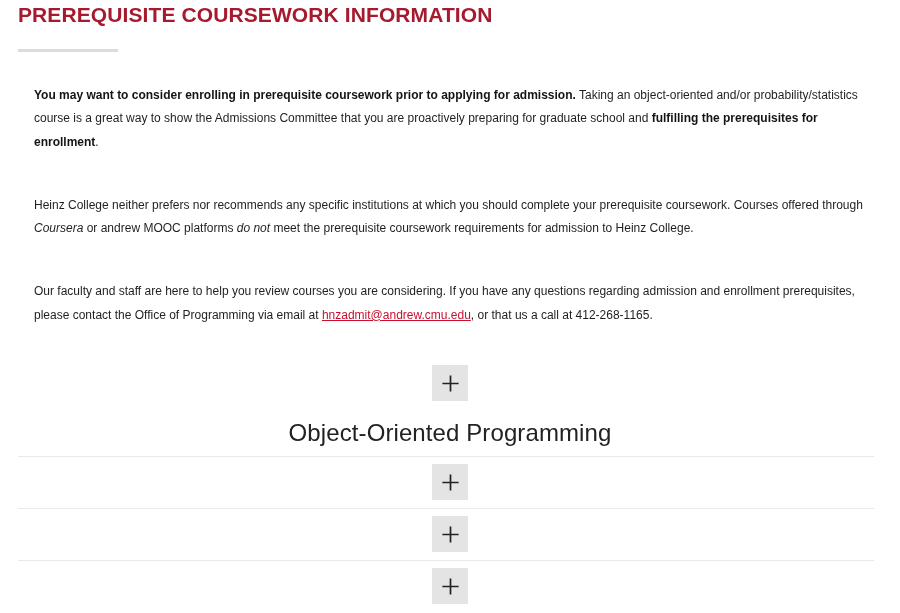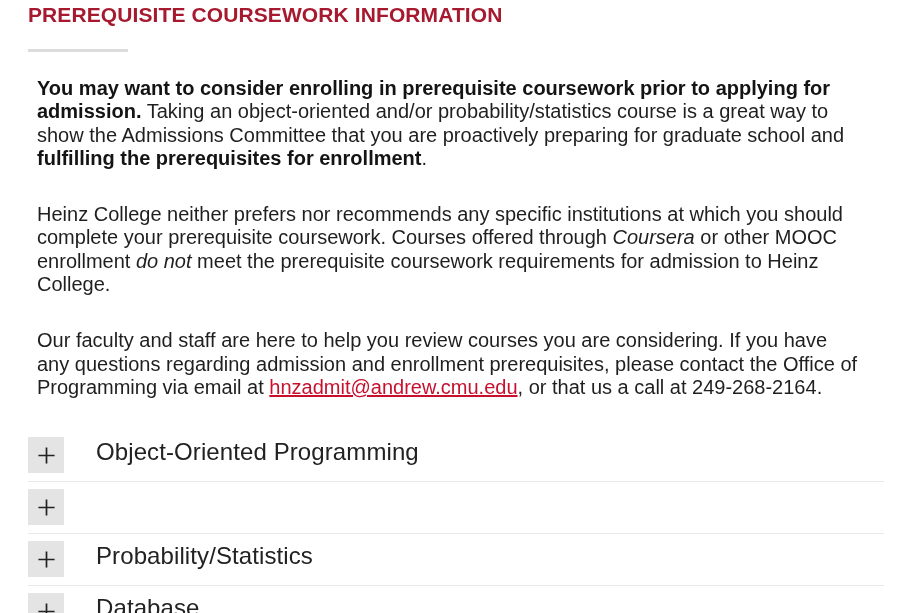--- a/index.html
+++ b/index.html
@@ -14,21 +14,21 @@
     font-family: "Liberation Sans", "DejaVu Sans", sans-serif;
     color: #1a1a1a;
     -webkit-font-smoothing: antialiased;
   }
 
   .page {
     position: relative;
     width: 900px;
     height: 447px;
     box-sizing: border-box;
-    padding: 0 28px;
+    padding: 0 18px;
   }
 
   
   .section-title {
     margin: 0;
     padding-top: 2px;
     font-size: 21px;
     line-height: 26px;
     font-weight: 700;
     letter-spacing: 0.1px;
@@ -38,23 +38,23 @@
   .title-rule {
     width: 100px;
     height: 3px;
     background: #dcdcdc;
     margin: 21px 0 0 0;
     border: 0;
   }
 
   
   .body-copy {
-    margin: 9px;
+    margin: 16px;
     padding-top: 16px;
-    font-size: 20px;
+    font-size: 12px;
     line-height: 23.3px;
     color: #1f1f1f;
     max-width: 858px;
   }
   .body-copy + .body-copy {
     padding-top: 24px;
   }
   .body-copy b { font-weight: 700; color: #141414; }
   .body-copy i { }
 
@@ -65,25 +65,26 @@
 
   
   .accordion {
     margin-top: 31px;
   }
   .accordion-item {
     position: relative;
   }
   .accordion-header {
     display: flex;
-    align-items: flex-start;
-    gap: 32px;
+    align-items: center;
+    gap: 17px;
     padding: 7px 0 8px 0;
     cursor: pointer;
     user-select: none;
+    flex-direction: column;
   }
   .plus-box {
     flex: 0 0 auto;
     width: 36px;
     height: 36px;
     background: #e4e4e4;
     display: flex;
     align-items: center;
     justify-content: center;
   }
@@ -110,25 +111,25 @@
 
   <h2 class="section-title">PREREQUISITE COURSEWORK INFORMATION</h2>
 
   <hr class="title-rule">
 
   <p class="body-copy">
     <b>You may want to consider enrolling in prerequisite coursework prior to applying for admission.</b><span> Taking an object-oriented and/or probability/statistics course is a great way to show the Admissions Committee that you are proactively preparing for graduate school and </span><b>fulfilling the prerequisites for enrollment</b><span>.</span>
   </p>
 
   <p class="body-copy">
-    <span>Heinz College neither prefers nor recommends any specific institutions at which you should complete your prerequisite coursework. Courses offered through </span><i>Coursera</i><span> or other MOOC enrollment </span><i>do not</i><span> meet the prerequisite coursework requirements for admission to Heinz College.</span>
+    <span>Heinz College neither prefers nor recommends any specific institutions at which you should complete your prerequisite coursework. Courses offered through </span><i>Coursera</i><span> or andrew MOOC platforms </span><i>do not</i><span> meet the prerequisite coursework requirements for admission to Heinz College.</span>
   </p>
 
   <p class="body-copy">
-    <span>Our faculty and staff are here to help you review courses you are considering. If you have any questions regarding admission and enrollment prerequisites, please contact the Office of Programming via email at </span><a class="email-link" href="#">hnzadmit@andrew.cmu.edu</a><span>, or that us a call at </span><span>249-268-2164</span><span>.</span>
+    <span>Our faculty and staff are here to help you review courses you are considering. If you have any questions regarding admission and enrollment prerequisites, please contact the Office of Programming via email at </span><a class="email-link" href="#">hnzadmit@andrew.cmu.edu</a><span>, or that us a call at </span><span>412-268-1165</span><span>.</span>
   </p>
 
   <div class="accordion">
 
     <div class="accordion-item">
       <div class="accordion-header">
         <span class="plus-box">
           <svg width="19" height="19" viewBox="0 0 19 19" aria-hidden="true">
             <path d="M9.5 1.4 V17.6 M1.4 9.5 H17.6" stroke="#222" stroke-width="1.7"></path>
           </svg>
@@ -149,21 +150,20 @@
       <div class="accordion-divider"></div>
     </div>
 
     <div class="accordion-item">
       <div class="accordion-header">
         <span class="plus-box">
           <svg width="19" height="19" viewBox="0 0 19 19" aria-hidden="true">
             <path d="M9.5 1.4 V17.6 M1.4 9.5 H17.6" stroke="#222" stroke-width="1.7"></path>
           </svg>
         </span>
-        <span class="accordion-label">Probability/Statistics</span>
       </div>
       <div class="accordion-divider"></div>
     </div>
 
     <div class="accordion-item">
       <div class="accordion-header">
         <span class="plus-box">
           <svg width="19" height="19" viewBox="0 0 19 19" aria-hidden="true">
             <path d="M9.5 1.4 V17.6 M1.4 9.5 H17.6" stroke="#222" stroke-width="1.7"></path>
           </svg>

